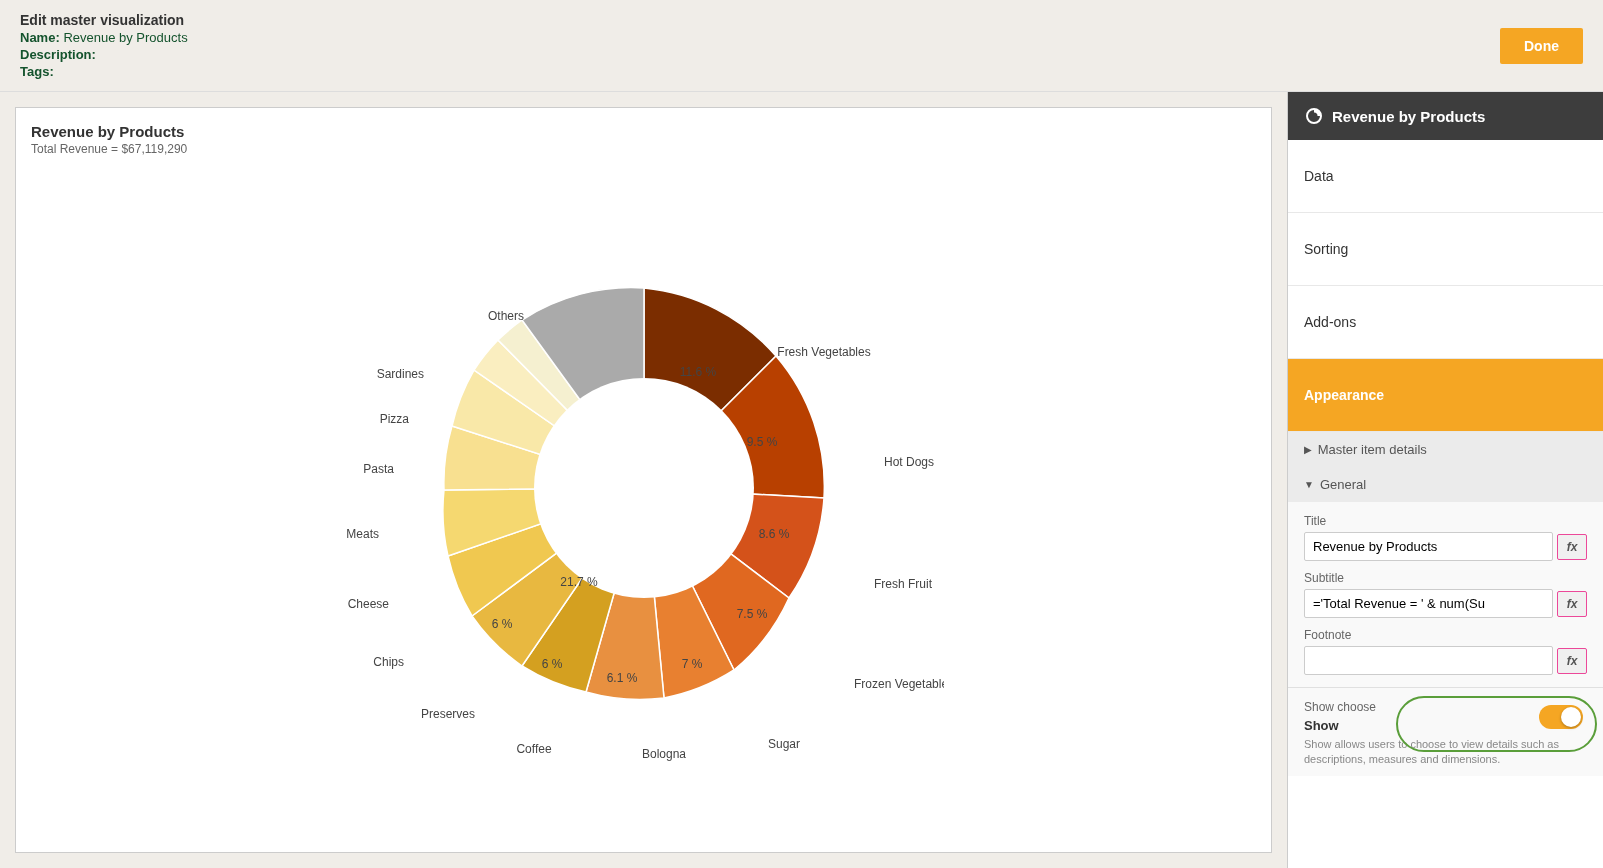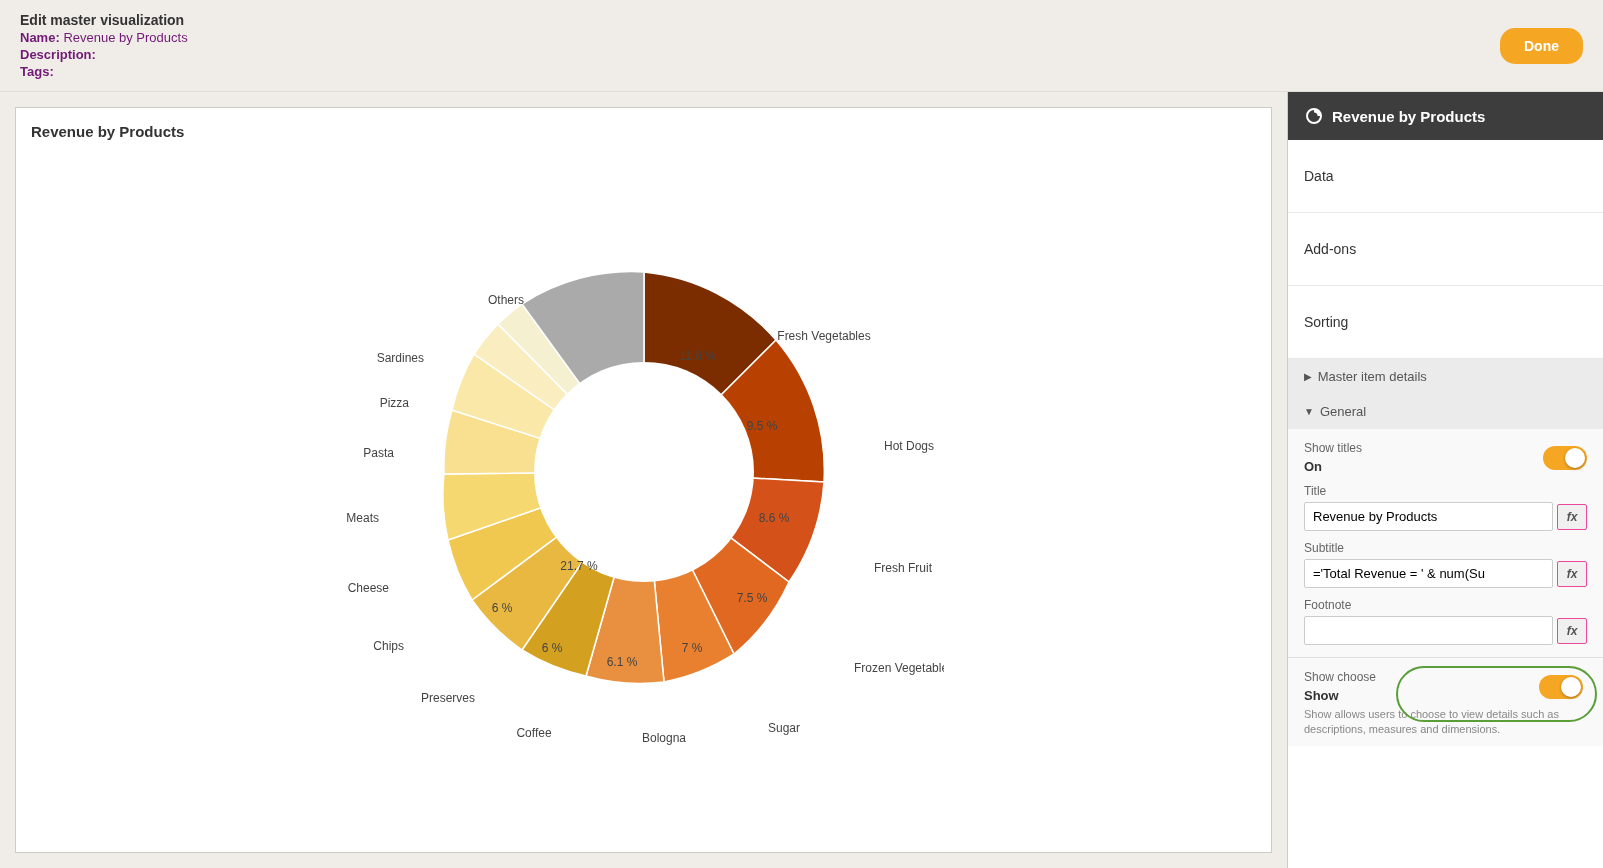--- a/index.html
+++ b/index.html
@@ -10,29 +10,29 @@
       background: #f0ede8;
       padding: 12px 20px;
       display: flex;
       align-items: center;
       justify-content: space-between;
       border-bottom: 1px solid #ddd;
       min-height: 90px;
     }
     .header-info {}
     .header-info .edit-title { font-weight: bold; font-size: 14px; color: #333; }
-    .header-info .meta { font-size: 13px; color: #701a75; margin-top: 2px; }
+    .header-info .meta { font-size: 13px; color: #14532d; margin-top: 2px; }
     .done-btn {
       background: #f5a623;
       color: white;
       border: none;
       padding: 10px 24px;
       font-size: 14px;
       font-weight: bold;
-      border-radius: 15px;
+      border-radius: 2px;
       cursor: pointer;
     }
 
     
     .main-area {
       display: flex;
       flex: 1;
       overflow: hidden;
     }
 
@@ -227,20 +227,21 @@
       <strong>Tags:</strong>
     </div>
   </div>
   <button class="done-btn">Done</button>
 </div>
 
 <div class="main-area">
 
   <div class="chart-panel">
     <div class="chart-title">Revenue by Products</div>
+    <div class="chart-subtitle">Total Revenue = $67,119,290</div>
     <div class="donut-container">
       <svg viewBox="0 0 600 560" width="600" height="560">
 
         <path d="M300,280 L300,80 A200,200 0 0,1 432,148 Z" fill="#7b2d00" stroke="white" stroke-width="1.5"></path>
 
         <path d="M300,280 L432,148 A200,200 0 0,1 480,290 Z" fill="#b84000" stroke="white" stroke-width="1.5"></path>
 
         <path d="M300,280 L480,290 A200,200 0 0,1 445,390 Z" fill="#d4521a" stroke="white" stroke-width="1.5"></path>
 
         <path d="M300,280 L445,390 A200,200 0 0,1 390,462 Z" fill="#e06820" stroke="white" stroke-width="1.5"></path>
@@ -323,45 +324,41 @@
           <circle cx="9" cy="9" r="3.5" fill="#3d3d3d"></circle>
         </svg>
       </span>
       <span>Revenue by Products</span>
     </div>
 
     <div class="nav-item">
       <span>Data</span>
     </div>
     <div class="nav-item">
+      <span>Sorting</span>
+    </div>
+    <div class="nav-item">
       <span>Add-ons</span>
     </div>
-    <div class="nav-item">
-      <span>Sorting</span>
+    <div class="nav-item active">
+      <span>Appearance</span>
     </div>
 
     <div class="section-header">
       <span class="arrow">▶</span>
       <span>Master item details</span>
     </div>
 
     <div class="section-header">
       <span class="arrow">▼</span>
       <span>General</span>
     </div>
 
     <div class="section-content">
 
-      <div class="toggle-row">
-        <div>
-          <div class="field-label">Show titles</div>
-          <div class="toggle-value">On</div>
-        </div>
-        <div class="toggle-switch"></div>
-      </div>
 
       <div class="field-label">Title</div>
       <div class="input-with-fx">
         <input class="text-input" type="text" value="Revenue by Products" style="">
         <button class="fx-btn">fx</button>
       </div>
 
       <div class="field-label">Subtitle</div>
       <div class="input-with-fx">
         <input class="text-input" type="text" value="='Total Revenue = ' &amp; num(Su" style="">

